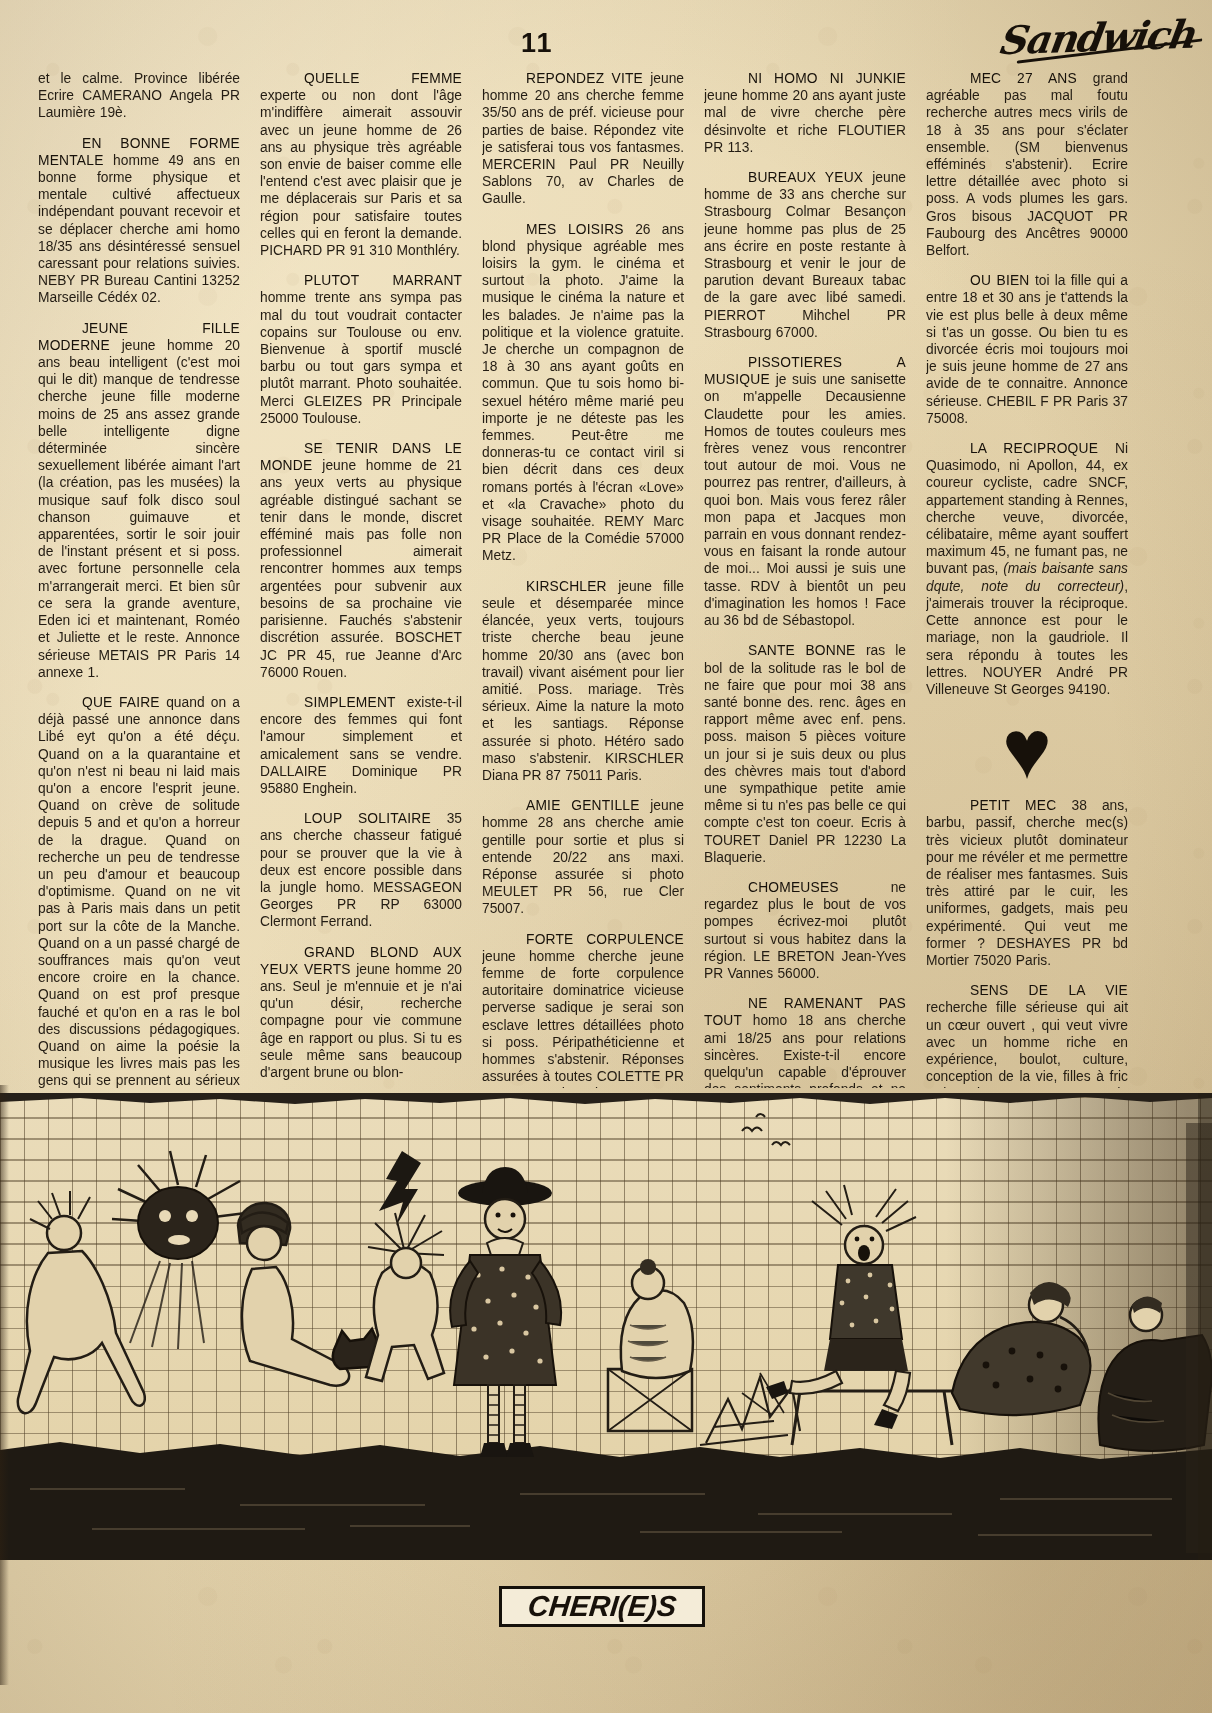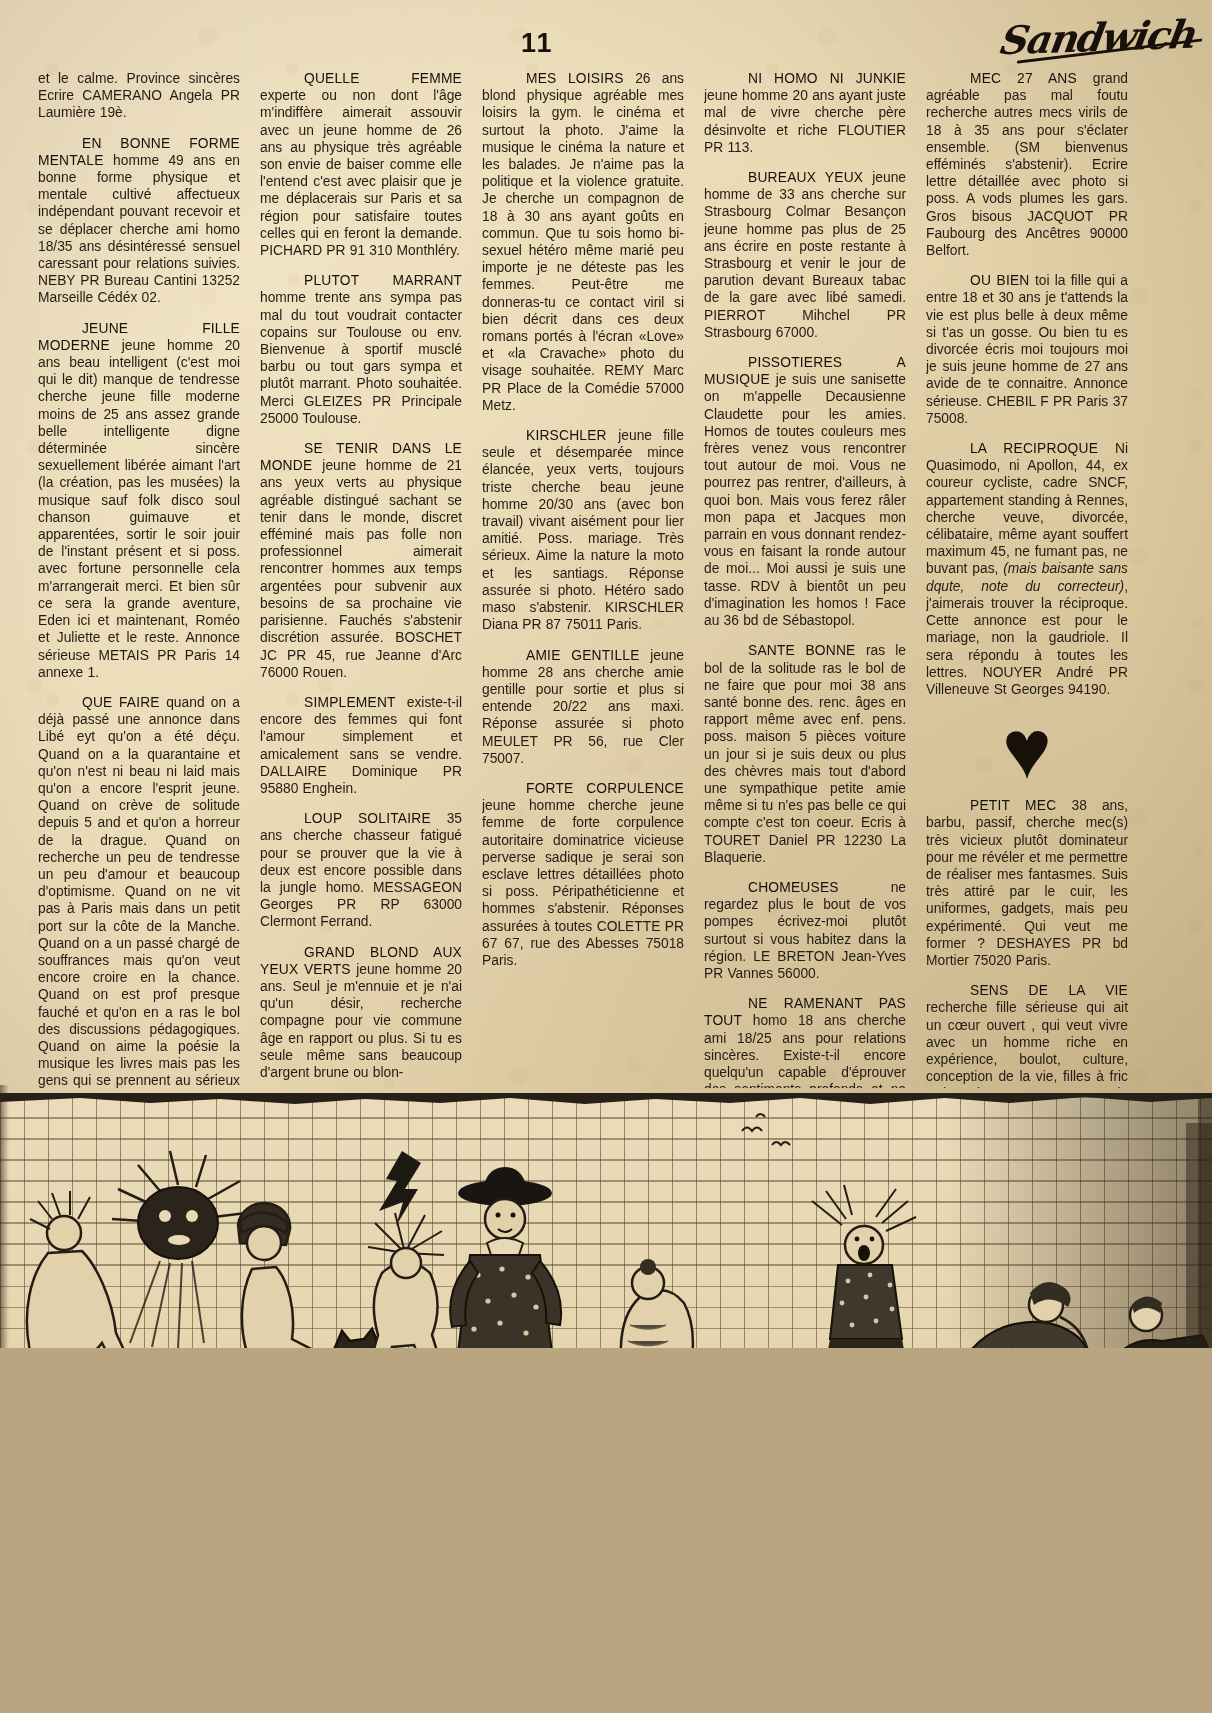--- a/index.html
+++ b/index.html
@@ -1,19 +1,19 @@
 <!DOCTYPE html>
 <html lang="fr"><head>
 <meta charset="utf-8">
 <title>Sandwich — page 11</title>
 <style>
   html,body{margin:0;padding:0;background:#b9a57f;}
   .page{
     position:relative;
-    width:1212px;height:1348px;
+    width:1212px;height:1713px;
     margin:0 auto;
     overflow:hidden;
     color:#211a12;
     font-family:"Liberation Sans",sans-serif;
     background:
       radial-gradient(ellipse at 18% 12%, rgba(255,247,222,.35), transparent 55%),
       radial-gradient(ellipse at 85% 90%, rgba(120,92,54,.22), transparent 60%),
       radial-gradient(ellipse at 50% 50%, rgba(0,0,0,0) 60%, rgba(104,80,44,.18) 100%),
       linear-gradient(118deg,#ecddbb 0%,#e8d8b2 40%,#e3d1a8 75%,#dcc79b 100%);
   }
@@ -95,34 +95,35 @@
 </head>
 <body>
 
 <div class="page">
 
   <div class="page-number">11</div>
   <div class="logo">Sandwich</div>
 
   <main class="columns">
       <section class="col">
-        <p class="ad"><span>et le calme. Province sincères Ecrire CAMERANO Angela PR Laumière 19è.</span></p>
+        <p class="ad"><span>et le calme. Province libérée Ecrire CAMERANO Angela PR Laumière 19è.</span></p>
         <p class="ad"><b class="lead">EN BONNE FORME MENTALE </b><span>homme 49 ans en bonne forme physique et mentale cultivé affectueux indépendant pouvant recevoir et se déplacer cherche ami homo 18/35 ans désintéressé sensuel caressant pour relations suivies. NEBY PR Bureau Cantini 13252 Marseille Cédéx 02.</span></p>
         <p class="ad"><b class="lead">JEUNE FILLE MODERNE </b><span>jeune homme 20 ans beau intelligent (c'est moi qui le dit) manque de tendresse cherche jeune fille moderne moins de 25 ans assez grande belle intelligente digne déterminée sincère sexuellement libérée aimant l'art (la création, pas les musées) la musique sauf folk disco soul chanson guimauve et apparentées, sortir le soir jouir de l'instant présent et si poss. avec fortune personnelle cela m'arrangerait merci. Et bien sûr ce sera la grande aventure, Eden ici et maintenant, Roméo et Juliette et le reste. Annonce sérieuse METAIS PR Paris 14 annexe 1.</span></p>
         <p class="ad"><b class="lead">QUE FAIRE </b><span>quand on a déjà passé une annonce dans Libé eyt qu'on a été déçu. Quand on a la quarantaine et qu'on n'est ni beau ni laid mais qu'on a encore l'esprit jeune. Quand on crève de solitude depuis 5 and et qu'on a horreur de la drague. Quand on recherche un peu de tendresse un peu d'amour et beaucoup d'optimisme. Quand on ne vit pas à Paris mais dans un petit port sur la côte de la Manche. Quand on a un passé chargé de souffrances mais qu'on veut encore croire en la chance. Quand on est prof presque fauché et qu'on en a ras le bol des discussions pédagogiques. Quand on aime la poésie la musique les livres mais pas les gens qui se prennent au sérieux quand on rêve enfin qu'un jour débarquera grâce à libé une jolie et gentille fille entre 20 et 30 ans en disant. Voilà c'est moi je viens voir si on peut s'entendre ensemble. Que faire. Croire que cette annonce sera</span></p>
       </section>
       <section class="col">
         <p class="ad"><b class="lead">QUELLE FEMME </b><span>experte ou non dont l'âge m'indiffère aimerait assouvir avec un jeune homme de 26 ans au physique très agréable son envie de baiser comme elle l'entend c'est avec plaisir que je me déplacerais sur Paris et sa région pour satisfaire toutes celles qui en feront la demande. PICHARD PR 91 310 Monthléry.</span></p>
         <p class="ad"><b class="lead">PLUTOT MARRANT </b><span>homme trente ans sympa pas mal du tout voudrait contacter copains sur Toulouse ou env. Bienvenue à sportif musclé barbu ou tout gars sympa et plutôt marrant. Photo souhaitée. Merci GLEIZES PR Principale 25000 Toulouse.</span></p>
         <p class="ad"><b class="lead">SE TENIR DANS LE MONDE </b><span>jeune homme de 21 ans yeux verts au physique agréable distingué sachant se tenir dans le monde, discret efféminé mais pas folle non professionnel aimerait rencontrer hommes aux temps argentées pour subvenir aux besoins de sa prochaine vie parisienne. Fauchés s'abstenir discrétion assurée. BOSCHET JC PR 45, rue Jeanne d'Arc 76000 Rouen.</span></p>
         <p class="ad"><b class="lead">SIMPLEMENT </b><span>existe-t-il encore des femmes qui font l'amour simplement et amicalement sans se vendre. DALLAIRE Dominique PR 95880 Enghein.</span></p>
         <p class="ad"><b class="lead">LOUP SOLITAIRE </b><span>35 ans cherche chasseur fatigué pour se prouver que la vie à deux est encore possible dans la jungle homo. MESSAGEON Georges PR RP 63000 Clermont Ferrand.</span></p>
         <p class="ad"><b class="lead">GRAND BLOND AUX YEUX VERTS </b><span>jeune homme 20 ans. Seul je m'ennuie et je n'ai qu'un désir, recherche compagne pour vie commune âge en rapport ou plus. Si tu es seule même sans beaucoup d'argent brune ou blon-</span></p>
       </section>
       <section class="col">
+        <p class="ad"><b class="lead">REPONDEZ VITE </b><span>jeune homme 20 ans cherche femme 35/50 ans de préf. vicieuse pour parties de baise. Répondez vite je satisferai tous vos fantasmes. MERCERIN Paul PR Neuilly Sablons 70, av Charles de Gaulle.</span></p>
         <p class="ad"><b class="lead">MES LOISIRS </b><span>26 ans blond physique agréable mes loisirs la gym. le cinéma et surtout la photo. J'aime la musique le cinéma la nature et les balades. Je n'aime pas la politique et la violence gratuite. Je cherche un compagnon de 18 à 30 ans ayant goûts en commun. Que tu sois homo bi-sexuel hétéro même marié peu importe je ne déteste pas les femmes. Peut-être me donneras-tu ce contact viril si bien décrit dans ces deux romans portés à l'écran «Love» et «la Cravache» photo du visage souhaitée. REMY Marc PR Place de la Comédie 57000 Metz.</span></p>
         <p class="ad"><b class="lead">KIRSCHLER </b><span>jeune fille seule et désemparée mince élancée, yeux verts, toujours triste cherche beau jeune homme 20/30 ans (avec bon travail) vivant aisément pour lier amitié. Poss. mariage. Très sérieux. Aime la nature la moto et les santiags. Réponse assurée si photo. Hétéro sado maso s'abstenir. KIRSCHLER Diana PR 87 75011 Paris.</span></p>
         <p class="ad"><b class="lead">AMIE GENTILLE </b><span>jeune homme 28 ans cherche amie gentille pour sortie et plus si entende 20/22 ans maxi. Réponse assurée si photo MEULET PR 56, rue Cler 75007.</span></p>
         <p class="ad"><b class="lead">FORTE CORPULENCE </b><span>jeune homme cherche jeune femme de forte corpulence autoritaire dominatrice vicieuse perverse sadique je serai son esclave lettres détaillées photo si poss. Péripathéticienne et hommes s'abstenir. Réponses assurées à toutes COLETTE PR 67 67, rue des Abesses 75018 Paris.</span></p>
       </section>
       <section class="col">
         <p class="ad"><b class="lead">NI HOMO NI JUNKIE </b><span>jeune homme 20 ans ayant juste mal de vivre cherche père désinvolte et riche FLOUTIER PR 113.</span></p>
         <p class="ad"><b class="lead">BUREAUX YEUX </b><span>jeune homme de 33 ans cherche sur Strasbourg Colmar Besançon jeune homme pas plus de 25 ans écrire en poste restante à Strasbourg et venir le jour de parution devant Bureaux tabac de la gare avec libé samedi. PIERROT Mihchel PR Strasbourg 67000.</span></p>
         <p class="ad"><b class="lead">PISSOTIERES A MUSIQUE </b><span>je suis une sanisette on m'appelle Decausienne Claudette pour les amies. Homos de toutes couleurs mes frères venez vous rencontrer tout autour de moi. Vous ne pourrez pas rentrer, d'ailleurs, à quoi bon. Mais vous ferez râler mon papa et Jacques mon parrain en vous donnant rendez-vous en faisant la ronde autour de moi... Moi aussi je suis une tasse. RDV à bientôt un peu d'imagination les homos ! Face au 36 bd de Sébastopol.</span></p>
         <p class="ad"><b class="lead">SANTE BONNE </b><span>ras le bol de la solitude ras le bol de ne faire que pour moi 38 ans santé bonne des. renc. âges en rapport même avec enf. pens. poss. maison 5 pièces voiture un jour si je suis deux ou plus des chèvres mais tout d'abord une sympathique petite amie même si tu n'es pas belle ce qui compte c'est ton coeur. Ecris à TOURET Daniel PR 12230 La Blaquerie.</span></p>

